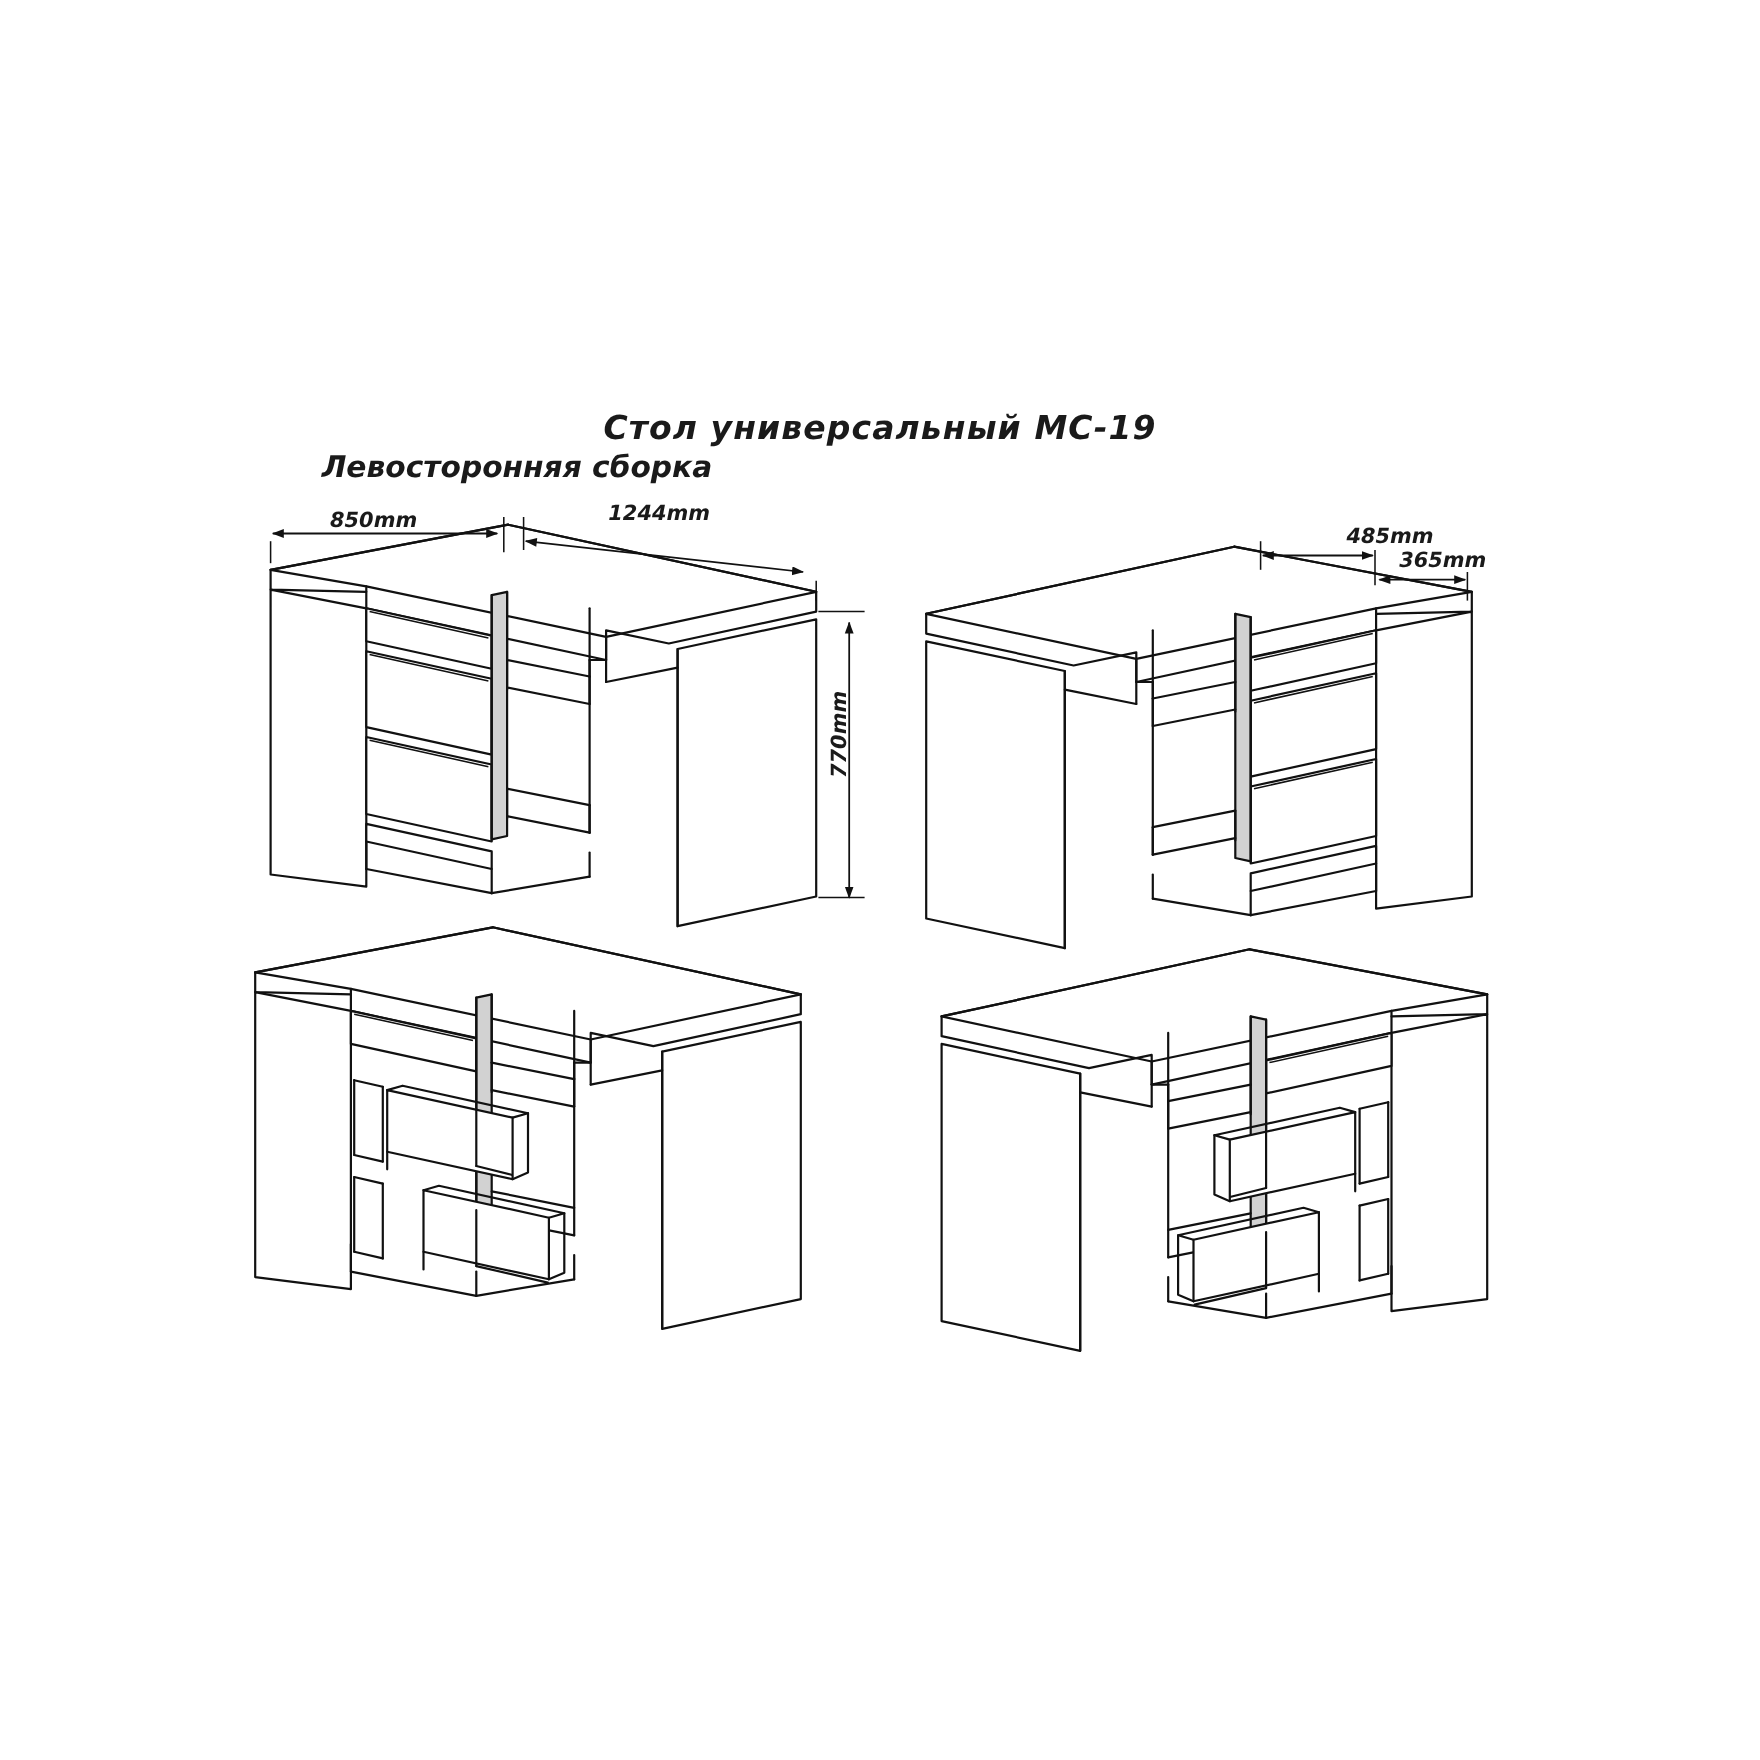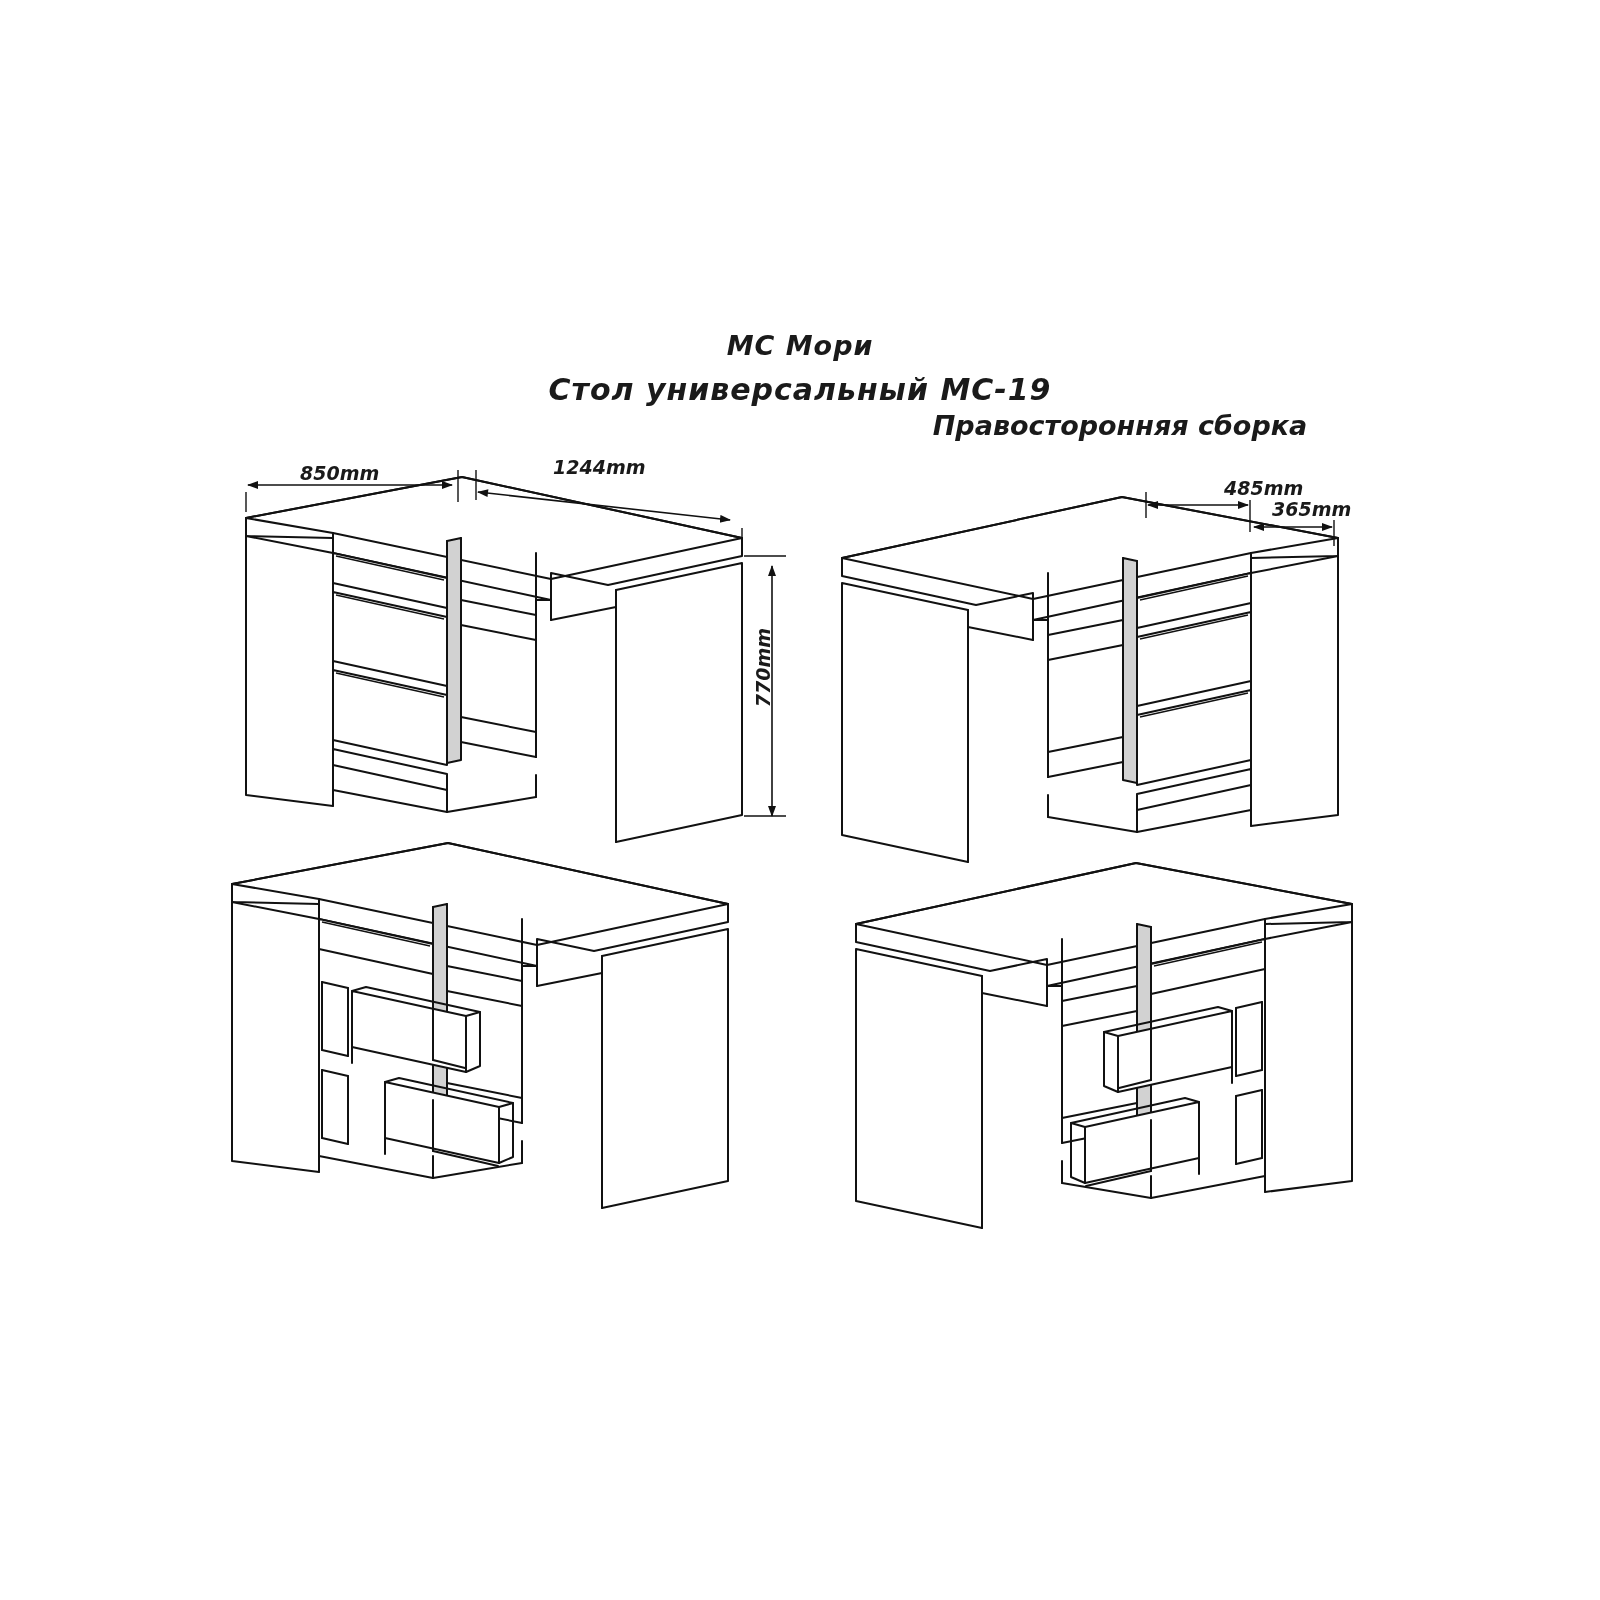--- a/index.html
+++ b/index.html
@@ -31,24 +31,23 @@
   .fillw{fill:#ffffff;stroke:#111111;stroke-width:2;stroke-linejoin:round;}
   .fillg{fill:#e9e9e9;stroke:#111111;stroke-width:2;stroke-linejoin:round;}
   .filld{fill:#d2d2d2;stroke:#111111;stroke-width:2;stroke-linejoin:round;}
   .dimline{fill:none;stroke:#111111;stroke-width:1.6;}
 </style>
 </head>
 <body>
 
 <div class="sheet">
 
-  <div class="title-block t-brand">МС Мори</div>
   <div class="title-block t-model">Стол универсальный МС-19</div>
 
-  <div class="t-right">Правосторонняя сборка</div>
+  <div class="t-left">Левосторонняя сборка</div>
 
   <div class="dim dim-850">850mm</div>
   <div class="dim dim-1244">1244mm</div>
   <div class="dim dim-485">485mm</div>
   <div class="dim dim-365">365mm</div>
   <div class="dim dim-770">770mm</div>
 
   <svg viewBox="0 0 1600 1600" xmlns="http://www.w3.org/2000/svg">
 
     <defs>

